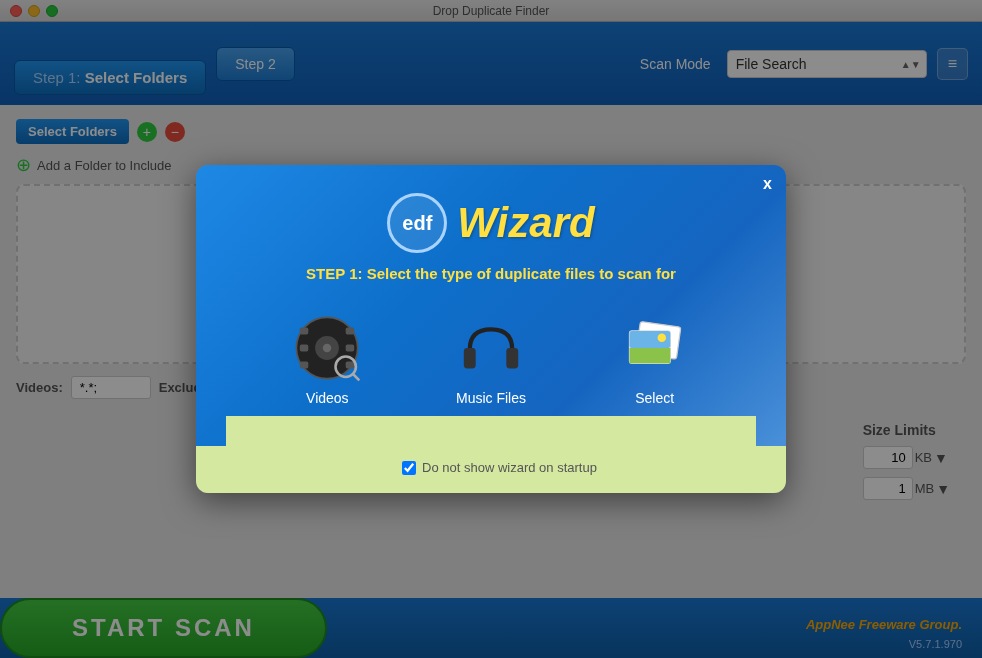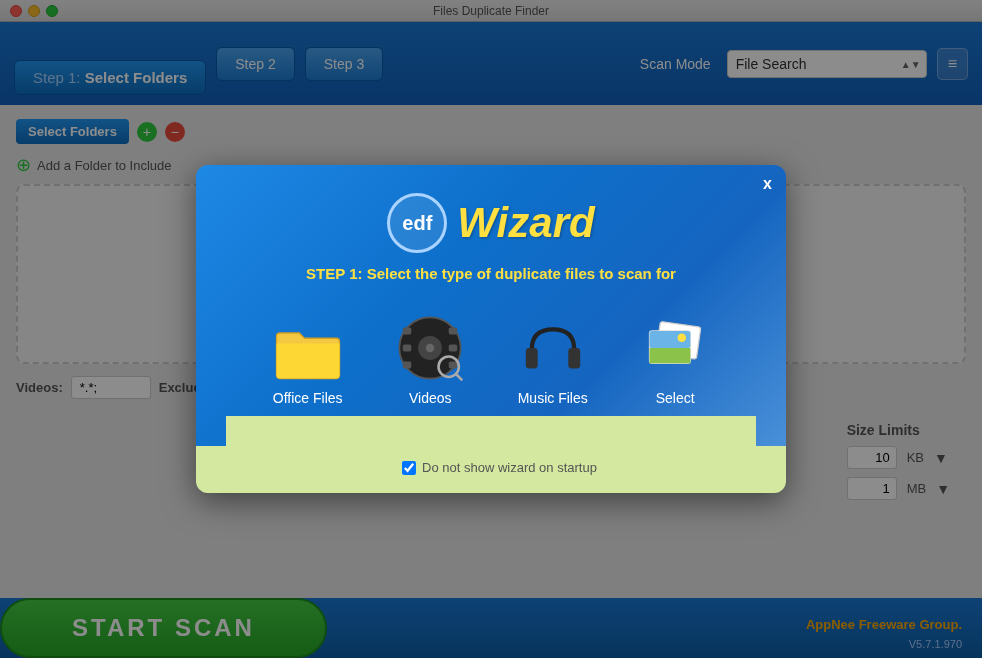--- a/index.html
+++ b/index.html
@@ -243,21 +243,21 @@
     .size-limits-area {
       position: absolute;
       right: 32px;
       bottom: 90px;
       font-size: 14px;
       color: #555;
     }
     .size-limit-row {
       display: flex;
       align-items: center;
-      gap: 10px;
+      gap: 2px;
       margin-bottom: 8px;
     }
     .size-limit-input {
       background: white;
       border: 1px solid #ccc;
       border-radius: 3px;
       padding: 3px 6px;
       font-size: 13px;
       width: 50px;
       text-align: right;
@@ -287,20 +287,21 @@
       padding: 14px 70px;
       cursor: pointer;
       text-transform: uppercase;
     }
     .appnee-label {
       position: absolute;
       right: 20px;
       bottom: 26px;
       color: #ffaa00;
       font-size: 13px;
+      font-style: italic;
       font-weight: bold;
     }
     .version-label {
       position: absolute;
       right: 20px;
       bottom: 8px;
       color: #aaccff;
       font-size: 11px;
     }
 
@@ -458,32 +459,31 @@
   </style>
 </head>
 <body>
 
 <div class="title-bar">
   <div class="title-bar-buttons">
     <div class="tb-btn close"></div>
     <div class="tb-btn minimize"></div>
     <div class="tb-btn maximize"></div>
   </div>
-  <span class="title-bar-title">Files Duplicate Finder</span>
+  <span class="title-bar-title">Drop Duplicate Finder</span>
 </div>
 
 <div class="app-body">
 
   <div class="top-nav">
     <button class="step1-btn">
       <span class="step-label">Step 1:</span>
       <span>Select Folders</span>
     </button>
     <button class="step-btn">Step 2</button>
-    <button class="step-btn">Step 3</button>
     <div class="spacer"></div>
     <span class="scan-mode-label">Scan Mode</span>
     <div class="select-wrapper">
       <select class="scan-mode-select">
         <option>File Search</option>
         <option>Music Search</option>
         <option>Photo Search</option>
         <option>Video Search</option>
       </select>
       <div class="select-arrow">▲▼</div>
@@ -552,27 +552,20 @@
         <span class="wizard-title">Wizard</span>
       </div>
 
       <div class="wizard-step-text">
         <span>STEP 1:</span>
         <span class="wizard-step-normal">Select the type of duplicate files to scan for</span>
       </div>
 
       <div class="wizard-icons-row">
 
-        <div class="wizard-icon-item">
-          <svg class="icon-folder" viewBox="0 0 80 64">
-            <path d="M4 12 Q4 8 8 8 L30 8 L36 14 L72 14 Q76 14 76 18 L76 56 Q76 60 72 60 L8 60 Q4 60 4 56 Z" fill="#f5c842" stroke="#d4a020" stroke-width="1.5"></path>
-            <path d="M4 20 L76 20 L76 56 Q76 60 72 60 L8 60 Q4 60 4 56 Z" fill="#fdd835"></path>
-          </svg>
-          <span class="wizard-icon-label">Office Files</span>
-        </div>
 
         <div class="wizard-icon-item">
           <svg class="icon-film" viewBox="0 0 80 80">
             <circle cx="40" cy="40" r="36" fill="#222" stroke="#555" stroke-width="2"></circle>
             <circle cx="40" cy="40" r="14" fill="#444"></circle>
             <circle cx="40" cy="40" r="5" fill="#666"></circle>
 
             <rect x="8" y="16" width="10" height="8" rx="2" fill="#555"></rect>
             <rect x="8" y="36" width="10" height="8" rx="2" fill="#555"></rect>
             <rect x="8" y="56" width="10" height="8" rx="2" fill="#555"></rect>

